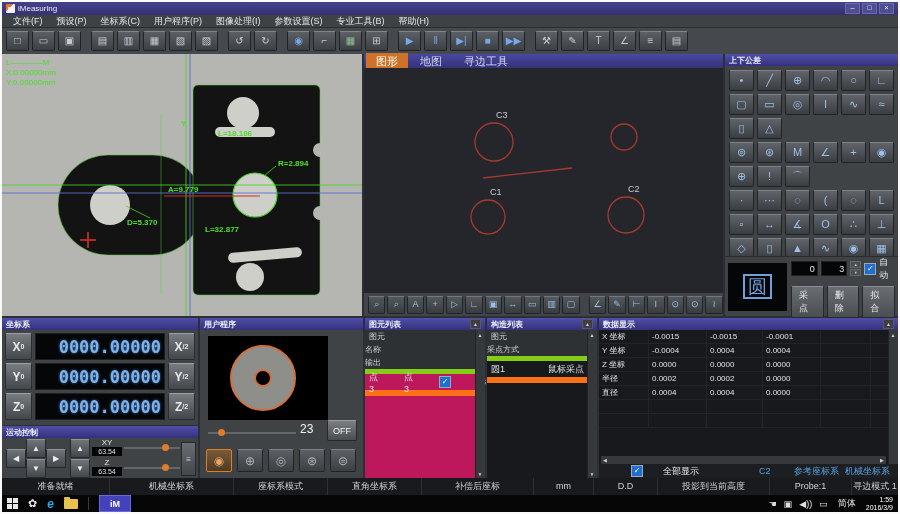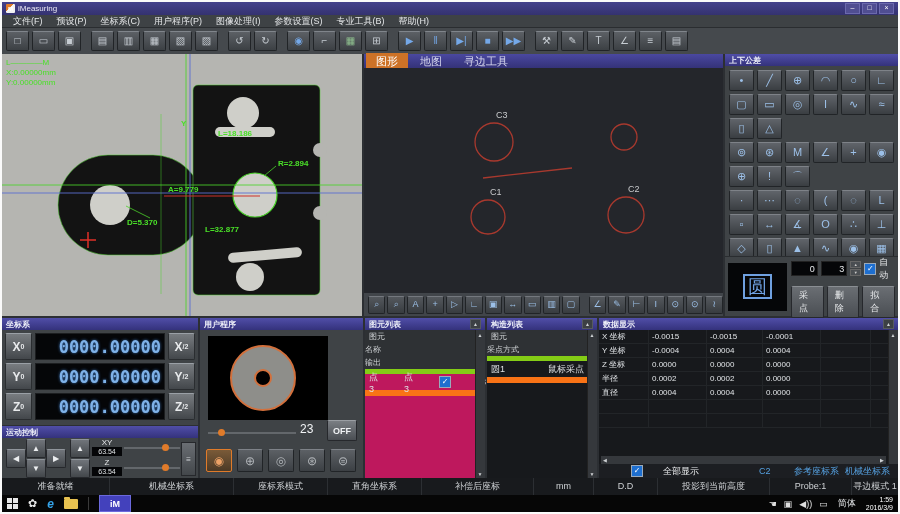--- a/index.html
+++ b/index.html
@@ -100,21 +100,21 @@
   
   #light{left:198px;top:316px;width:163px;height:160px;}
   #light-img{position:absolute;left:8px;top:18px;width:120px;height:84px;background:#000;}
   .donut{position:absolute;left:22px;top:9px;width:62px;height:62px;border-radius:50%;
     background:#8e8e8a;border:2px solid #d2703c;}
   .donut::after{content:"";position:absolute;inset:22px;background:#000;border-radius:50%;border:2px solid #d2703c;}
   #light-slider{position:absolute;left:8px;top:110px;width:88px;height:10px;}
   #light-val{position:absolute;left:100px;top:104px;font-size:12px;color:#f2f4f6;}
   #light-off{position:absolute;right:6px;top:102px;width:28px;height:19px;background:linear-gradient(#7a7e83,#4a4e53);
     border:1px solid #26282c;border-top-color:#9a9ea3;border-radius:2px;color:#f0f2f4;font-size:9px;
-    display:flex;align-items:center;justify-content:center;font-weight:bold;}
+    display:flex;align-items:center;justify-content:center;font-weight:normal;}
   #light-modes{position:absolute;left:6px;bottom:6px;display:flex;gap:5px;}
   .lmb{width:24px;height:21px;background:linear-gradient(#5c6065,#3c4044);border:1px solid #212427;
     border-top-color:#7e8288;border-radius:2px;color:#b0b4b8;font-size:12px;display:flex;align-items:center;justify-content:center;}
   .lmb.active{border-color:#e07b2a;color:#eda266;background:linear-gradient(#7a5a38,#4c3a26);}
   
   #elem{left:363px;top:316px;width:120px;height:160px;background:#be185d;}
   #cons{left:485px;top:316px;width:110px;height:160px;background:#17191c;}
   .cols{display:flex;background:#2e3134;border-bottom:5px solid #84cc16;flex-direction:column;}
   .cols span{font-size:8px;color:#cfd2d5;height:13px;line-height:13px;}
   .trow{display:flex;align-items:center;height:16px;border-bottom:6px solid #f97316;gap:26px;}

